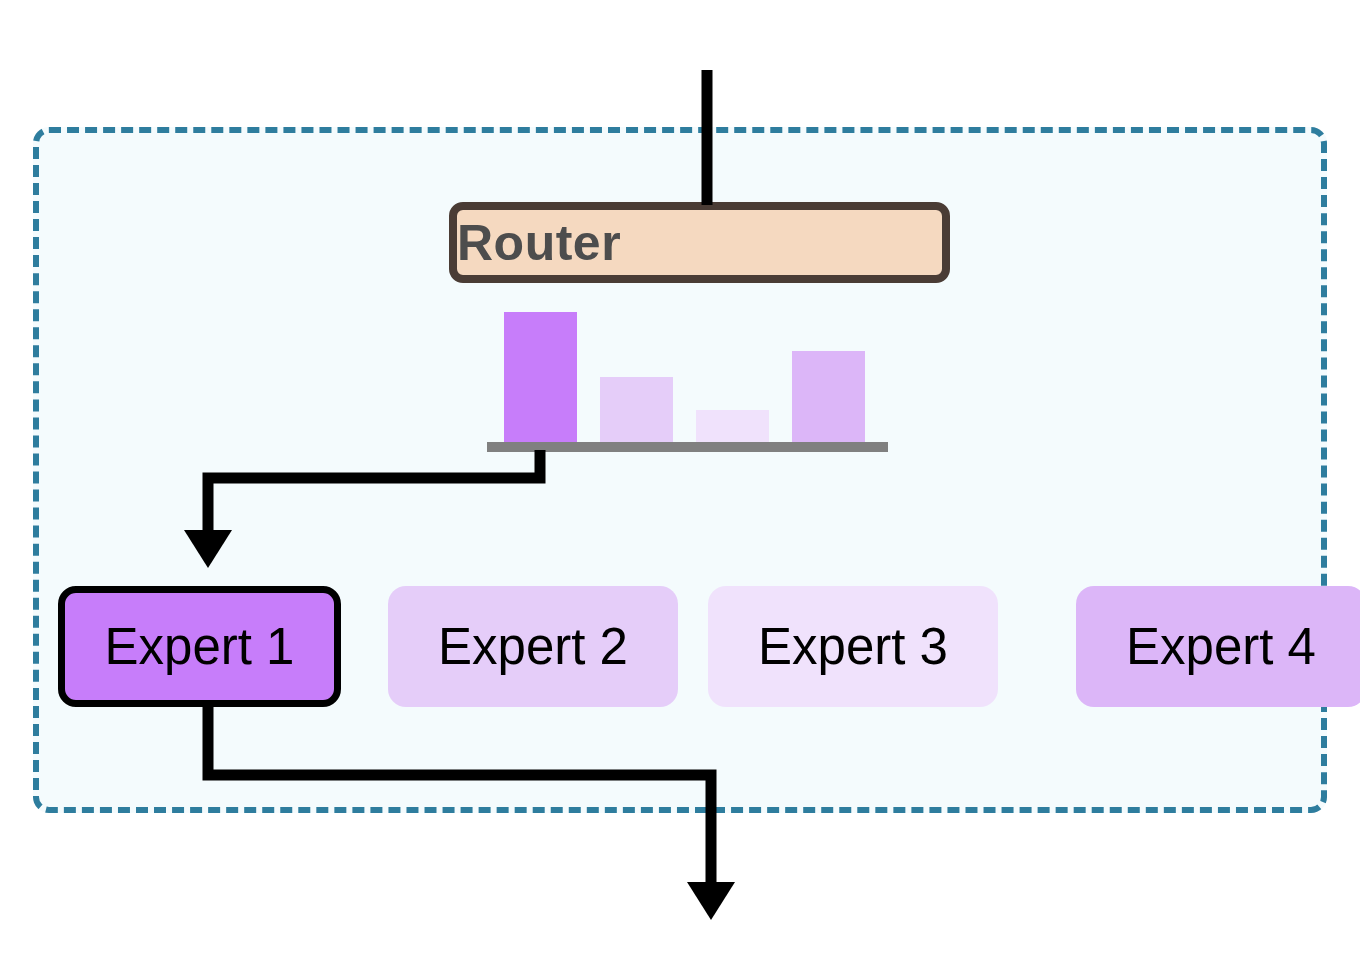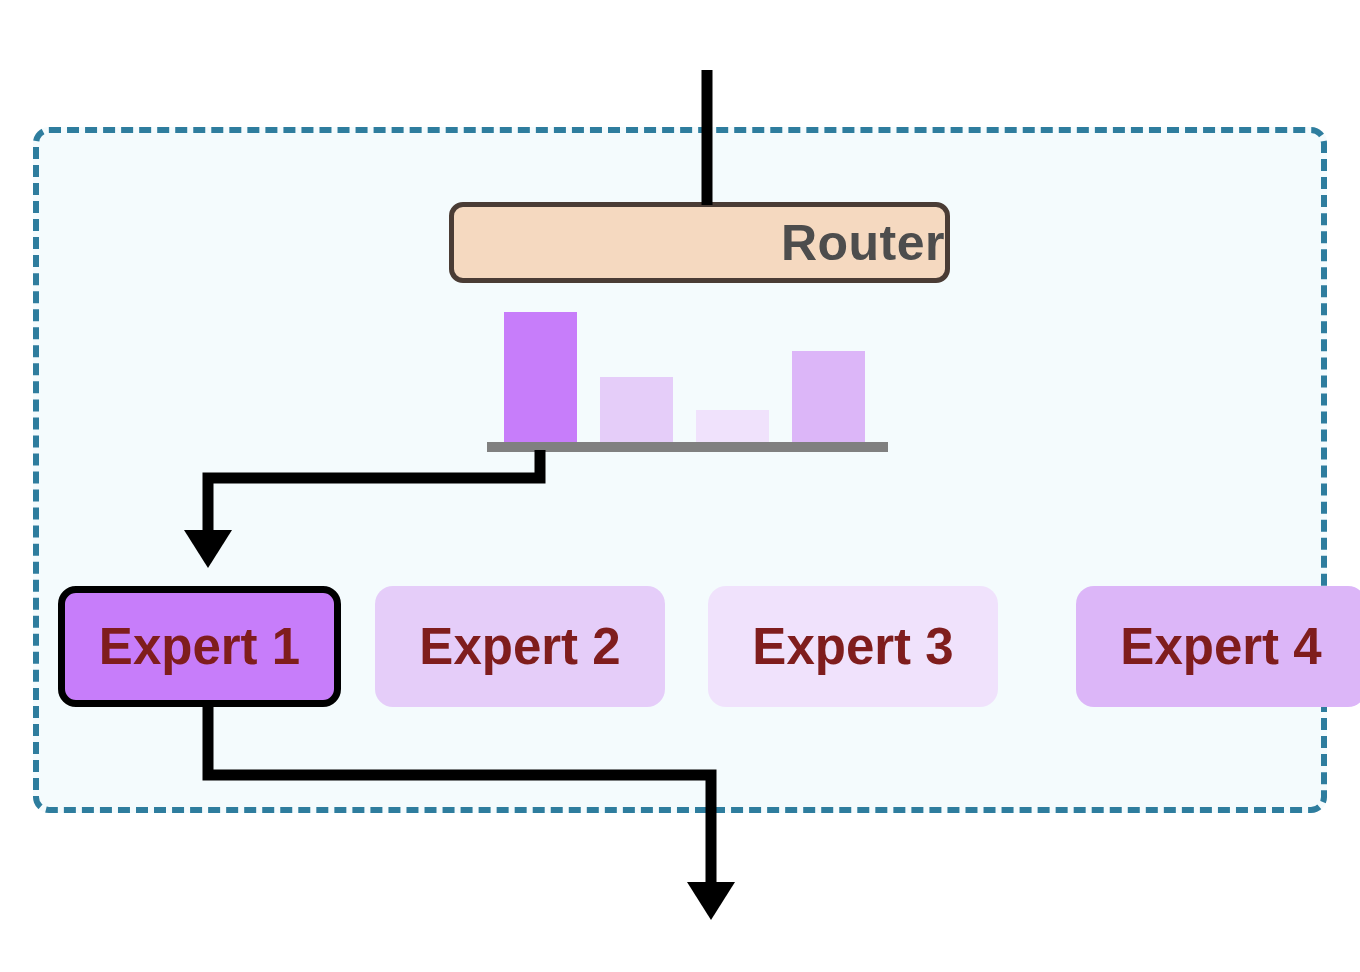--- a/index.html
+++ b/index.html
@@ -33,25 +33,25 @@
 
   
   #router-box {
     position: absolute;
     left: 449px;
     top: 202px;
     width: 501px;
     height: 81px;
     box-sizing: border-box;
     background: #f5d9c0;
-    border: 5px solid #ec4899;
+    border: 8px solid #ec4899;
     border-radius: 14px;
     display: flex;
     align-items: center;
-    justify-content: flex-end;
+    justify-content: flex-start;
   }
   #router-box .router-label {
     font-size: 50px;
     font-weight: bold;
     color: #4d4d4d;
     letter-spacing: 0.5px;
     line-height: 1;
   }
 
   
@@ -83,22 +83,22 @@
     height: 121px;
     box-sizing: border-box;
     border-radius: 18px;
     display: flex;
     align-items: center;
     justify-content: center;
     border: none;
   }
   .expert-box .expert-label {
     font-size: 51px;
-    font-weight: bold;
-    color: #7f1d1d;
+    font-weight: normal;
+    color: #000000;
     line-height: 1;
     white-space: nowrap;
   }
   .expert-box.selected {
     border: 7px solid #000000;
   }
 
   
   svg.connector {
     position: absolute;
@@ -125,21 +125,21 @@
     <div class="gate-bar" style="left: 17px; height: 137px; background: rgb(199, 125, 250);"></div>
     <div class="gate-bar" style="left: 113px; height: 72px; background: rgb(229, 205, 249);"></div>
     <div class="gate-bar" style="left: 209px; height: 39px; background: rgb(240, 226, 252);"></div>
     <div class="gate-bar" style="left: 305px; height: 98px; background: rgb(220, 182, 248);"></div>
     <div id="gate-baseline" style="background: rgb(128, 128, 128);"></div>
   </div>
 
   <div class="expert-box selected" style="left: 58px; width: 283px; background: rgb(199, 125, 250);">
     <span class="expert-label">Expert 1</span>
   </div>
-  <div class="expert-box" style="left: 375px; width: 290px; background: rgb(229, 205, 249);">
+  <div class="expert-box" style="left: 388px; width: 290px; background: rgb(229, 205, 249);">
     <span class="expert-label">Expert 2</span>
   </div>
   <div class="expert-box" style="left: 695px; width: 290px; background: rgb(240, 226, 252); margin-left: 13px;">
     <span class="expert-label">Expert 3</span>
   </div>
   <div class="expert-box" style="left: 1076px; width: 290px; background: rgb(220, 182, 248);">
     <span class="expert-label">Expert 4</span>
   </div>
 
   <svg class="connector" viewBox="0 0 1360 972" xmlns="http://www.w3.org/2000/svg">

